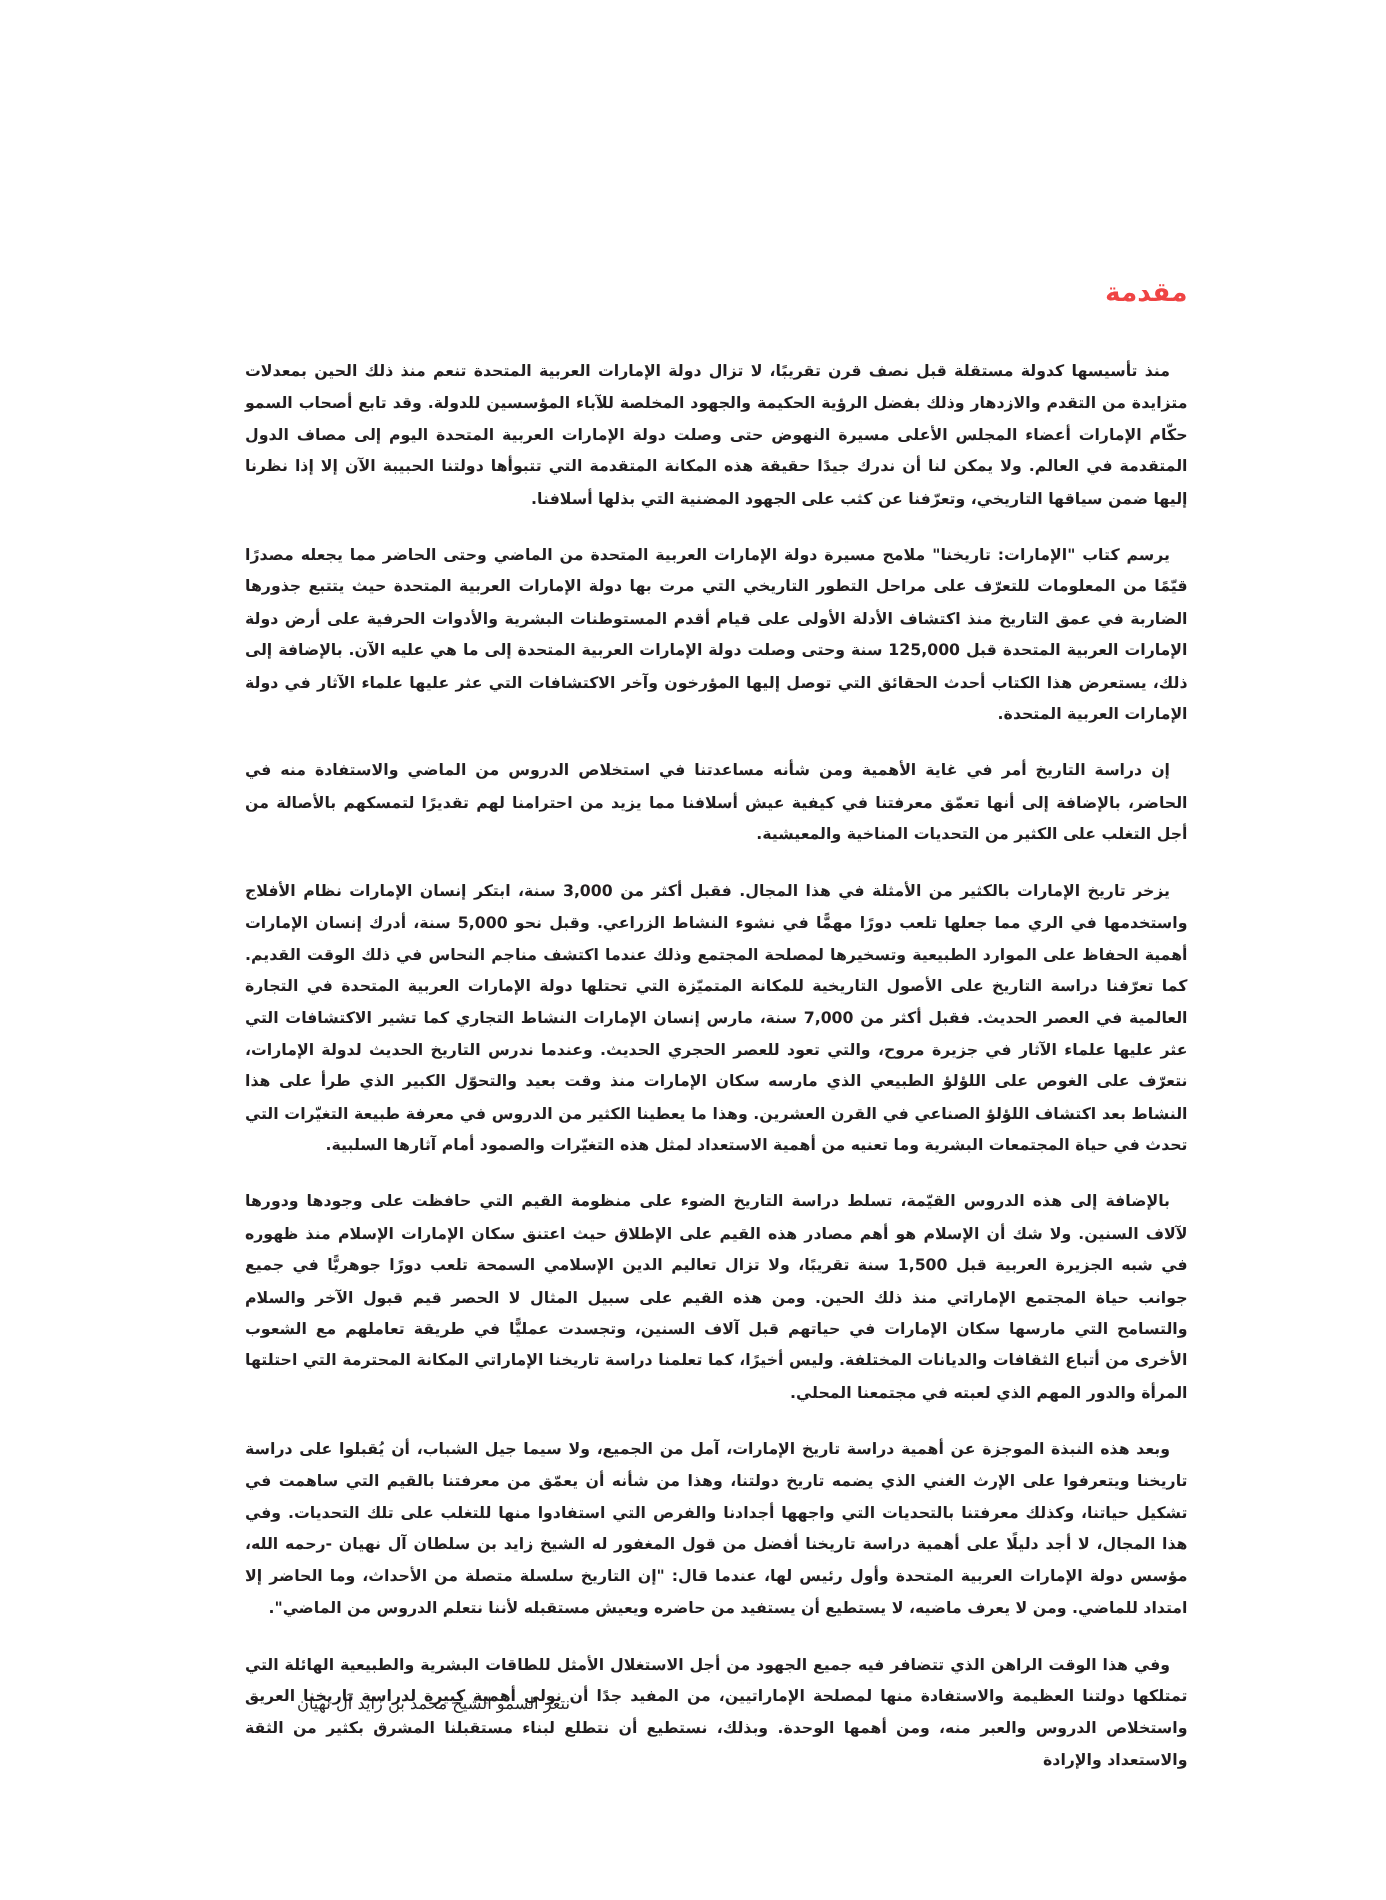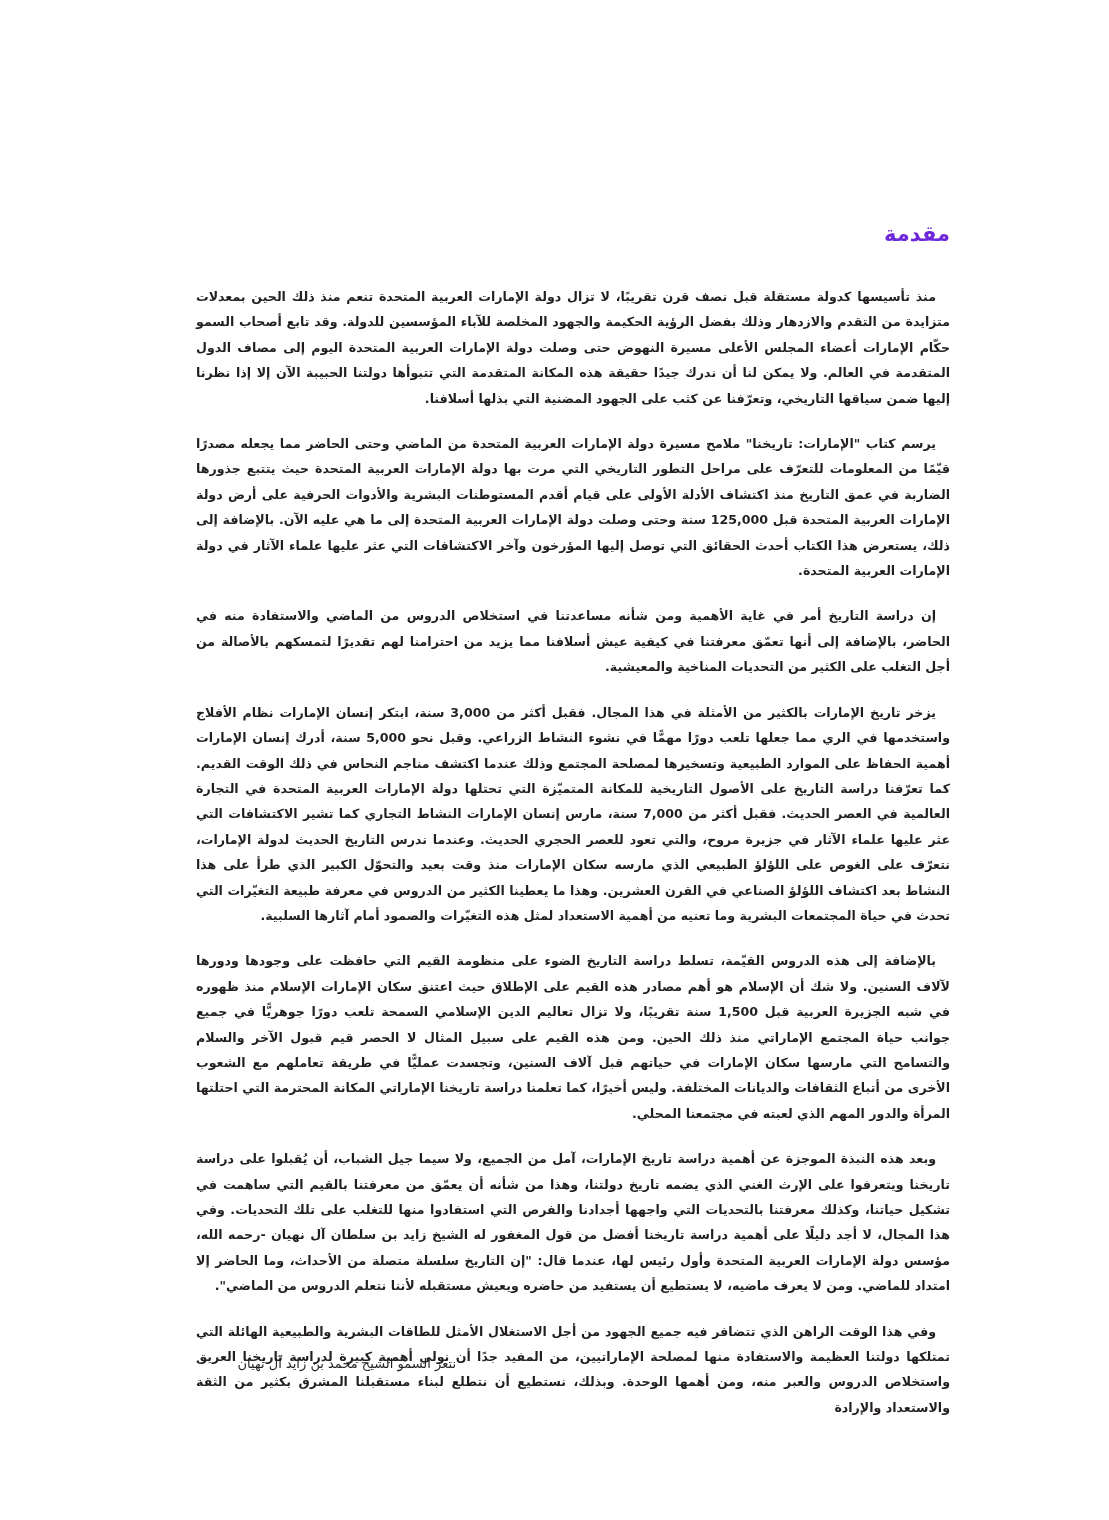--- a/index.html
+++ b/index.html
@@ -1,20 +1,20 @@
 <!DOCTYPE html>
 <html><head>
 <meta charset="utf-8">
 <style>
   html, body { margin: 0; padding: 0; background: #ffffff; }
   body { width: 1109px; height: 1520px; position: relative; overflow: hidden;
          font-family: "DejaVu Sans", sans-serif; color: #231f20; }
   .page { position: absolute; left: 196px; top: 0; width: 754px; direction: rtl; }
   .title { position: absolute; right: 0; top: 222px; font-size: 21px; font-weight: bold;
-           margin: 0; color: #6d28d9; }
+           margin: 0; color: #ef4444; }
   .body { position: absolute; right: 0; top: 284px; width: 754px; }
   .para { margin: 0 0 20px 0; font-size: 12.6px; line-height: 25.4px; text-align: justify;
           text-align-last: right; text-indent: 14px; color: #231f20; font-weight: bold; }
   .signature { position: absolute; right: 494px; top: 1356px; font-size: 13px; margin: 0;
                white-space: nowrap; color: #231f20; }
 </style>
 </head>
 <body>
 
 <div class="page">

